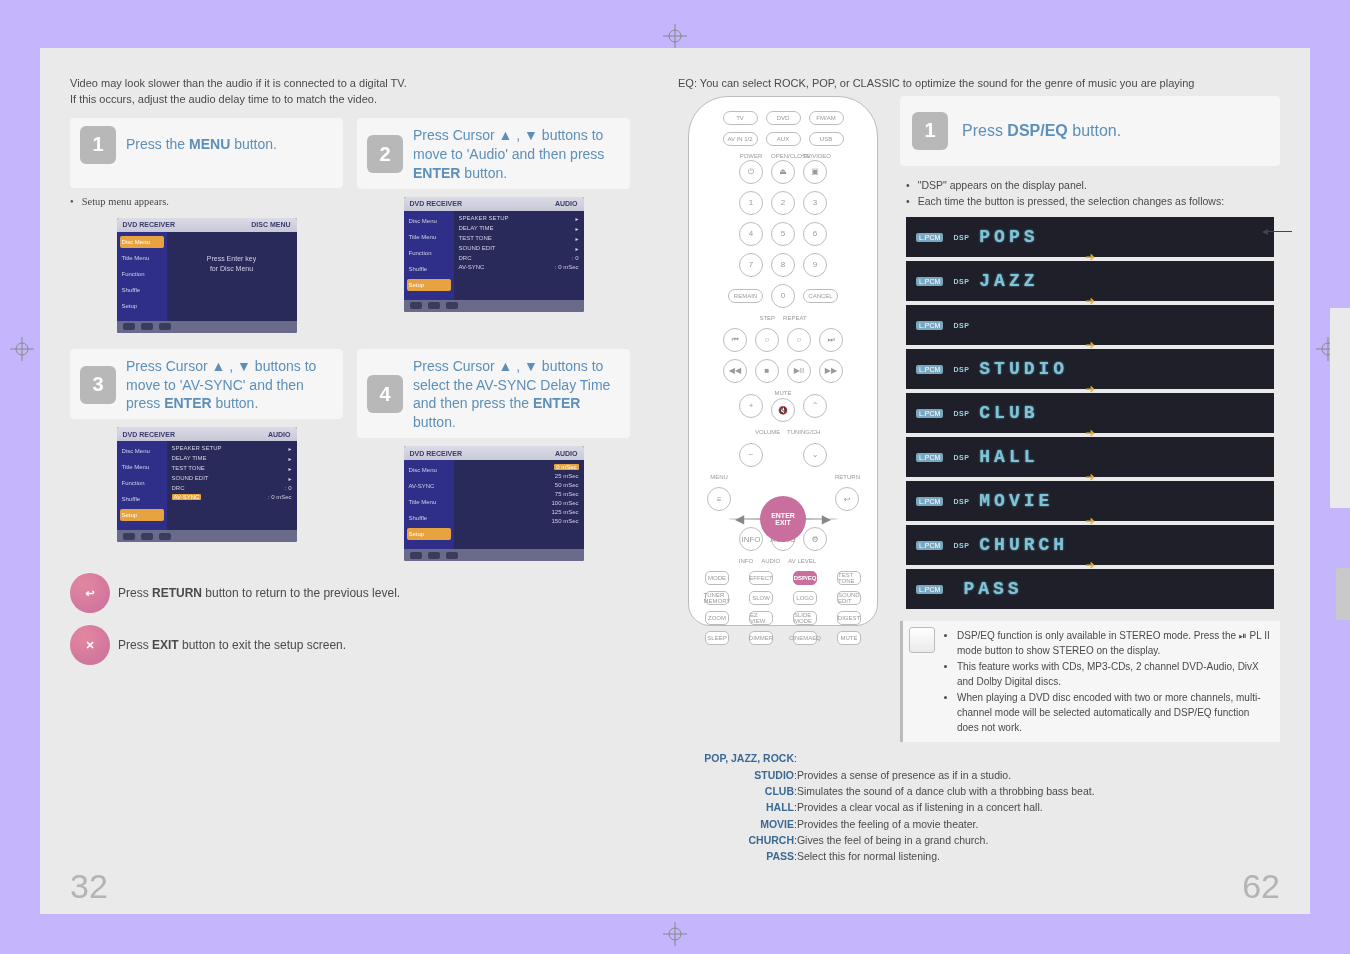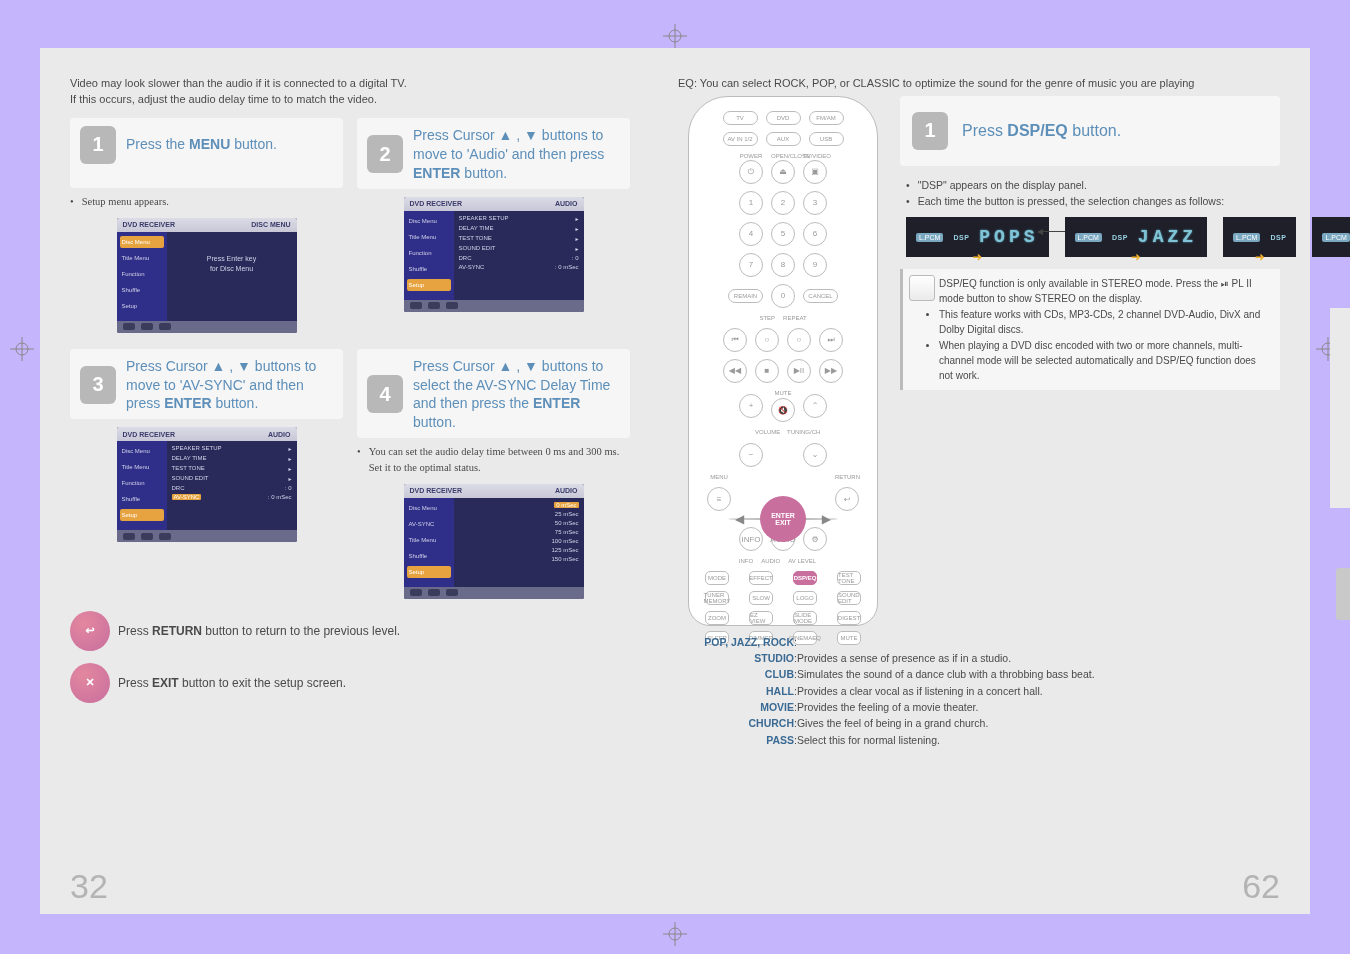--- a/index.html
+++ b/index.html
@@ -360,25 +360,25 @@
     font-size: 10.5px;
     color: var(--text);
     line-height:1.5;
     padding: 4px 6px 0 6px;
   }
   .info-note .bullet-row { display:flex; gap:6px; }
   .info-note .bullet-row .dot::before { content:"•"; margin-right:2px;}
 
   .dsp-stack {
     display:flex;
-    gap:16px;
+    flex-direction:column;
+    gap:4px;
     padding: 0 6px;
     position: relative;
     width: 380px;
-    text-align: center;
   }
   .dsp-row {
     height: 40px;
     background: var(--segment-bg);
     display:flex;
     align-items:center;
     padding: 0 10px;
     gap: 10px;
     position:relative;
   }
@@ -423,21 +423,21 @@
   .point-arrow::before{
     content:""; position:absolute; left:-6px; top:-3px;
     width:0;height:0;border-top:3px solid transparent;border-bottom:3px solid transparent;
     border-right:6px solid #444;
   }
 
   .note-block {
     margin-top:4px;
     background: var(--panel-bg);
     border-left: 3px solid #bbb;
-    padding: 6px 8px 6px 24px;
+    padding: 6px 8px 6px 42px;
     font-size: 10px;
     line-height:1.5;
     color: var(--text);
     position:relative;
   }
   .note-block::before {
     content:"";
     position:absolute;
     left:6px; top:6px;
     width:24px;height:24px;
@@ -664,26 +664,20 @@
 
         <div>
           <div class="step-block">
             <div class="step-head-row">
               <div class="badge">4</div>
               <div class="step-head-text">
                 <span>Press Cursor ▲ , ▼ buttons to select the AV-SYNC Delay Time  and then press the </span><span class="inline-kw">ENTER</span><span> button.</span>
               </div>
             </div>
           </div>
-          <div class="step-body">
-            <div class="bullet-row">
-                <span class="dot"></span>
-                <span>You can set the audio delay time between 0 ms and 300 ms. Set it to the optimal status.</span>
-              </div>
-          </div>
           <div class="osd">
             <div class="osd-top">
                 <span>DVD RECEIVER</span>
                 <span>AUDIO</span>
               </div>
             <div class="osd-body">
               <div class="osd-left">
                 <div class="tab">Disc Menu</div>
                 <div class="tab">AV-SYNC</div>
                 <div class="tab">Title Menu</div>

